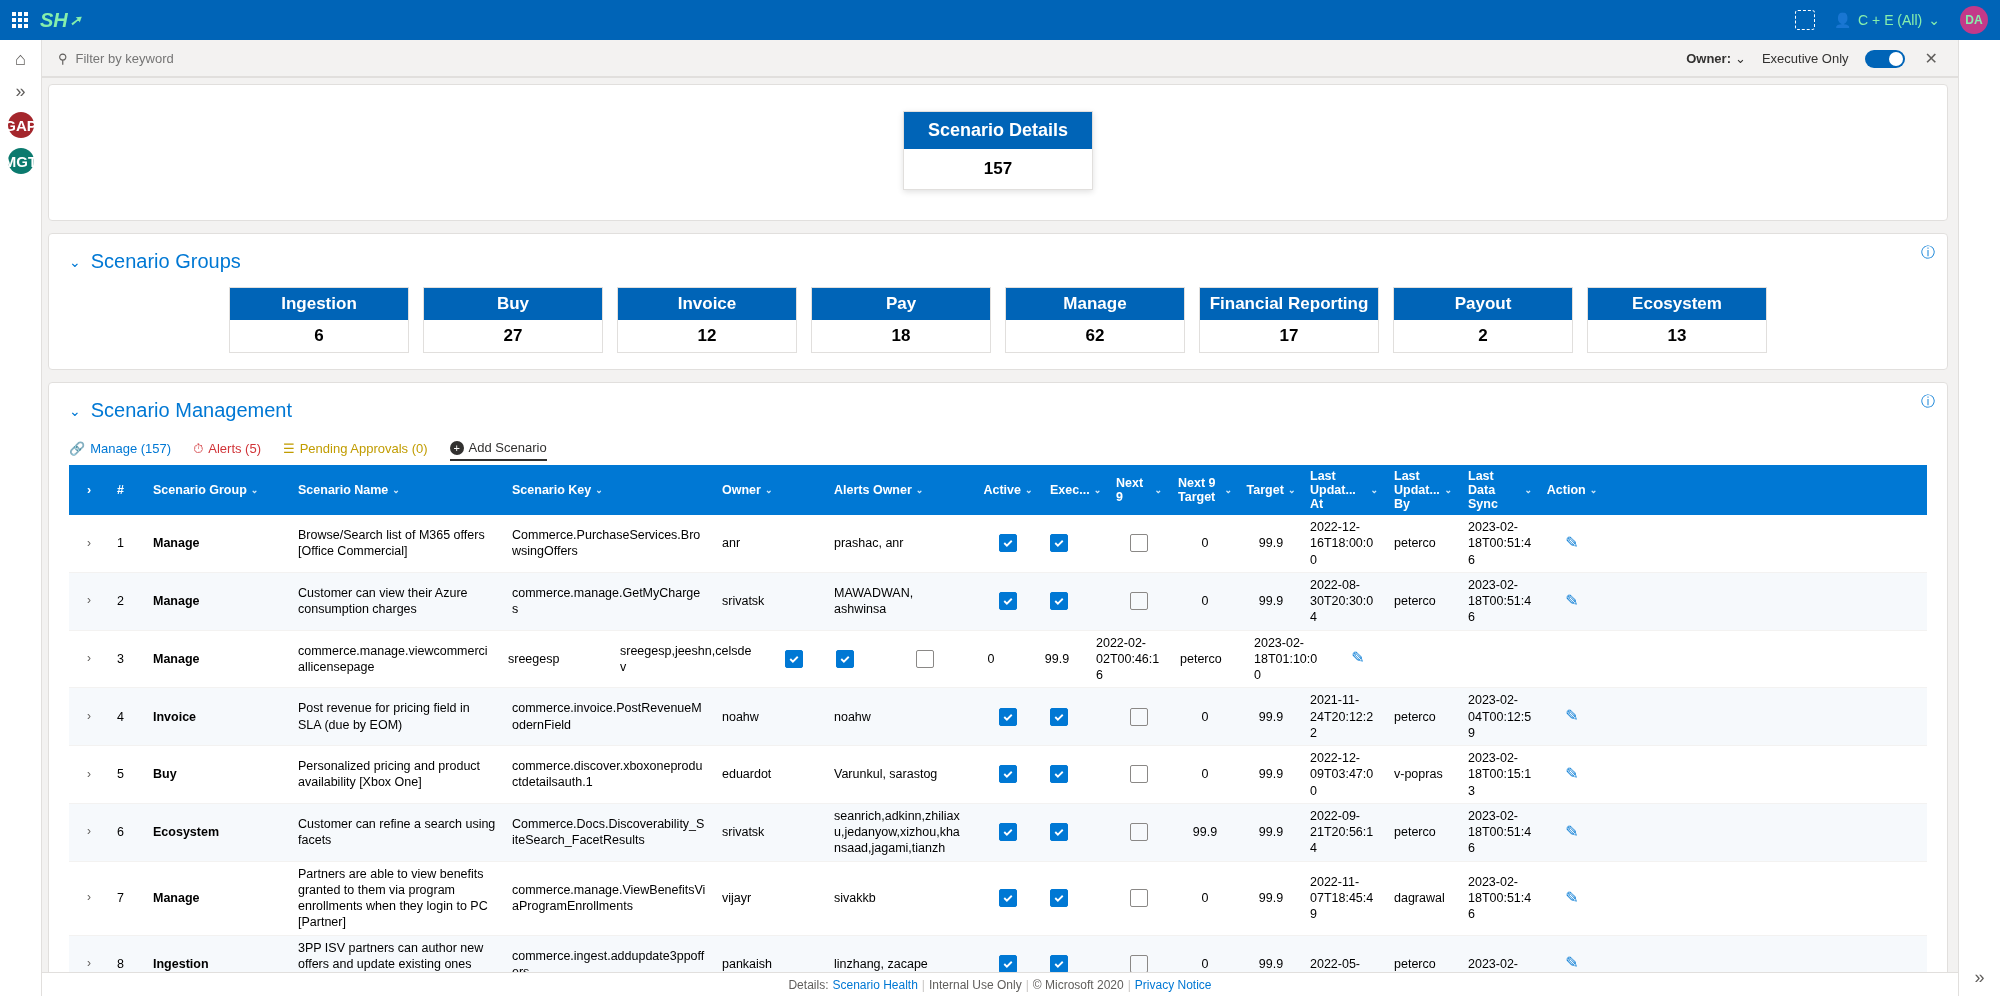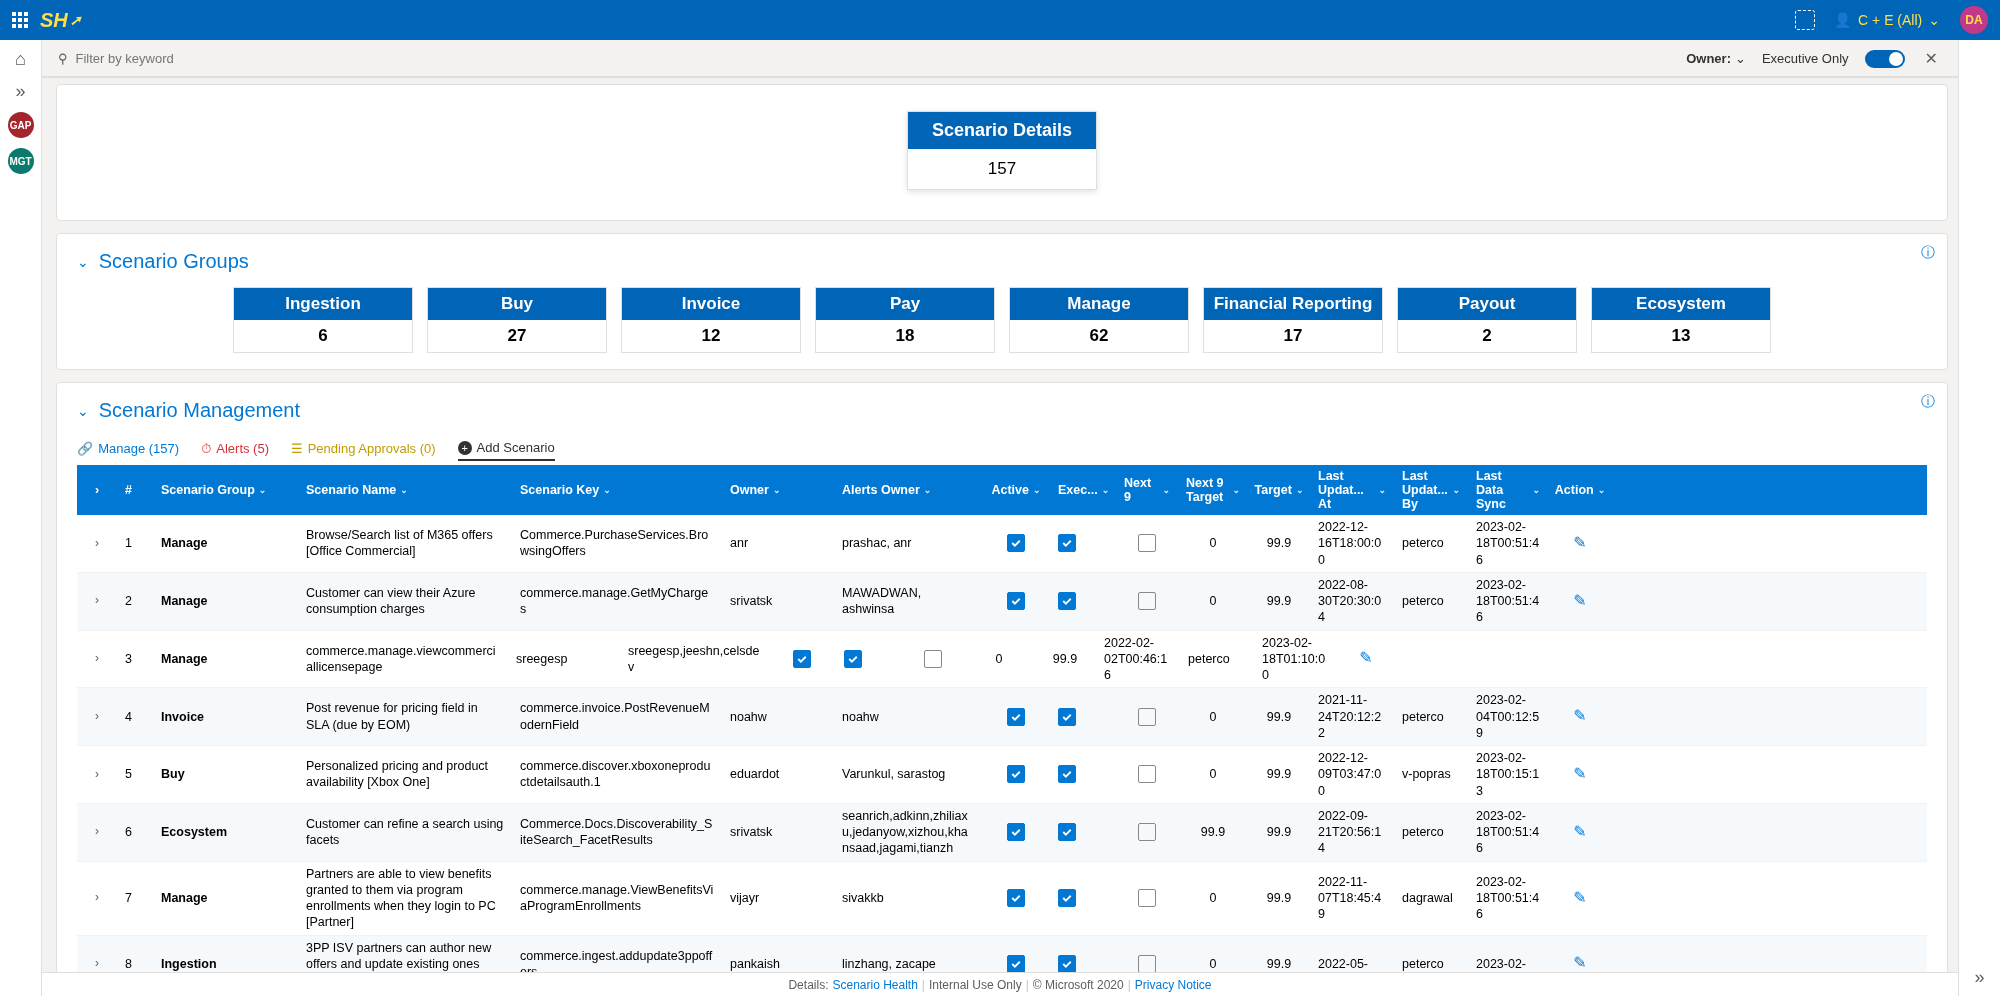--- a/index.html
+++ b/index.html
@@ -1,61 +1,61 @@
 <!DOCTYPE html>
 <html><head>
 <meta charset="utf-8">
 <style>
 * { margin:0; padding:0; box-sizing:border-box; font-family:"Segoe UI",Arial,sans-serif; }
 body { background:#f3f2f1; overflow:hidden; }
 .app { display:flex; flex-direction:column; width:2000px; height:996px; }
 
 
-.topbar { height:40px; background:#0064b7; color:#fde047; display:flex; align-items:center; padding:0 12px; justify-content:space-between; }
+.topbar { height:40px; background:#0064b7; color:#86efac; display:flex; align-items:center; padding:0 12px; justify-content:space-between; }
 .topbar-left { display:flex; align-items:center; gap:12px; }
 .waffle { display:grid; grid-template-columns:repeat(3,4px); grid-template-rows:repeat(3,4px); gap:2px; cursor:pointer; }
 .waffle span { width:4px; height:4px; background:#fff; }
 .logo { font-weight:600; font-size:20px; display:flex; align-items:center; gap:2px; font-style:italic; }
 .logo-arrow { font-size:14px; }
 .topbar-right { display:flex; align-items:center; gap:20px; }
 .user-dd { display:flex; align-items:center; gap:6px; cursor:pointer; font-size:14px; }
 .avatar { width:28px; height:28px; border-radius:50%; background:#c33989; display:flex; align-items:center; justify-content:center; font-size:12px; font-weight:600; }
 .scan-icon { width:20px; height:20px; border:1.5px dashed #fff; border-radius:3px; cursor:pointer; }
 
 
 .body { flex:1; display:flex; overflow:hidden; }
 .leftrail { width:42px; background:#fff; border-right:1px solid #e1dfdd; display:flex; flex-direction:column; align-items:center; padding-top:8px; gap:10px; }
 .leftrail .rail-icon { width:22px; height:22px; display:flex; align-items:center; justify-content:center; color:#605e5c; cursor:pointer; font-size:18px; }
-.rail-badge { width:26px; height:26px; border-radius:50%; display:flex; align-items:center; justify-content:center; font-size:10px; font-weight:600; color:#fff; cursor:pointer; }
+.rail-badge { width:26px; height:26px; border-radius:50%; display:flex; align-items:center; justify-content:center; font-size:15px; font-weight:600; color:#fff; cursor:pointer; }
 .badge-gap { background:#a4262c; }
 .badge-mgt { background:#0b7a6e; }
 .rightrail { width:42px; background:#fff; border-left:1px solid #e1dfdd; display:flex; align-items:flex-end; justify-content:center; padding-bottom:8px; }
 .rightrail .chev { color:#605e5c; font-size:18px; cursor:pointer; }
 
 .main { flex:1; display:flex; flex-direction:column; overflow:hidden; }
 .filterbar { height:38px; background:#f3f2f1; border-bottom:1px solid #e1dfdd; display:flex; align-items:center; padding:0 16px; justify-content:space-between; box-shadow:inset 0 -1px 0 #e1dfdd; }
 .filter-left { display:flex; align-items:center; gap:8px; color:#605e5c; font-size:13px; }
 .filter-input { border:none; background:transparent; outline:none; font-size:13px; width:200px; }
 .filter-right { display:flex; align-items:center; gap:16px; font-size:13px; color:#323130; }
 .owner-dd { display:flex; align-items:center; gap:4px; cursor:pointer; }
 .toggle { width:40px; height:18px; background:#0064b7; border-radius:9px; position:relative; cursor:pointer; }
 .toggle::after { content:""; width:14px; height:14px; background:#fff; border-radius:50%; position:absolute; top:2px; right:2px; }
 .close-x { color:#605e5c; font-size:16px; cursor:pointer; padding:0 4px; }
 
-.scroll { flex:1; overflow-y:auto; padding:6px 6px 0 6px; position:relative;margin-left:8px; }
+.scroll { flex:1; overflow-y:auto; padding:6px 6px 0 6px; position:relative; }
 .scroll-inner { display:flex; flex-direction:column; gap:12px; padding-right:4px; }
 
 .card { background:#fff; border:1px solid #e1dfdd; border-radius:4px; padding:16px 20px; position:relative; }
 .card .info { position:absolute; top:10px; right:12px; color:#0078d4; font-size:14px; cursor:pointer; }
 
 
 .details-card { display:flex; justify-content:center; padding:26px 0 30px 0; }
 .metric-box { width:190px; border:1px solid #e1dfdd; box-shadow:0 2px 6px rgba(0,0,0,0.12); }
 .metric-head { background:#0064b7; color:#fff; text-align:center; padding:8px 6px; font-size:18px; font-weight:600; }
-.metric-val { text-align:center; padding:10px 0; font-size:17px; font-weight:400; }
+.metric-val { text-align:center; padding:10px 0; font-size:17px; font-weight:700; }
 
 .sect-title { display:flex; align-items:center; gap:10px; color:#0078d4; font-size:20px; margin-bottom:14px; cursor:pointer; }
 .sect-chev { font-size:14px; }
 
 .group-row { display:flex; gap:14px; justify-content:center; flex-wrap:wrap; }
 .group-box { width:180px; border:1px solid #e1dfdd; }
 .group-head { background:#0064b7; color:#fff; text-align:center; padding:6px 4px; font-size:17px; font-weight:600; }
 .group-val { text-align:center; padding:6px 0; font-size:17px; font-weight:600; }
 
 .tabs { display:flex; gap:22px; font-size:13px; margin-bottom:4px; }

